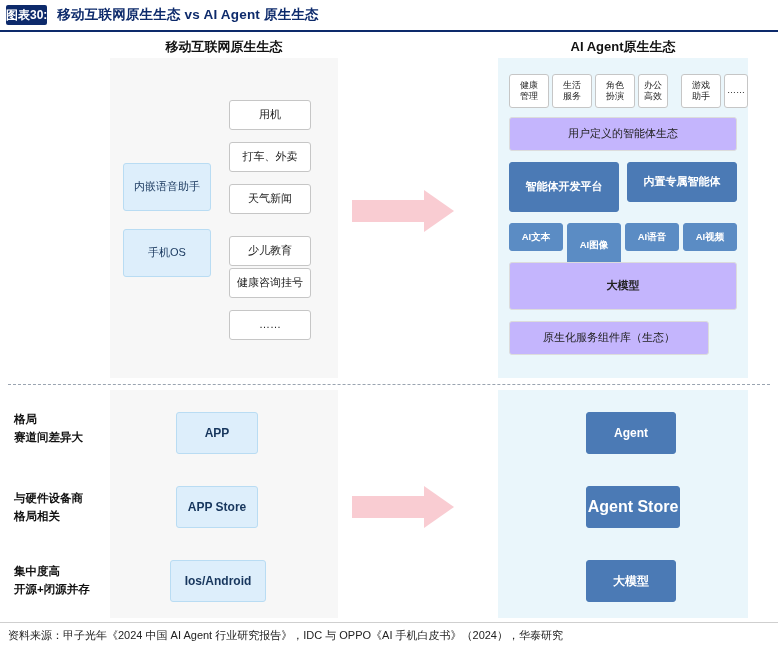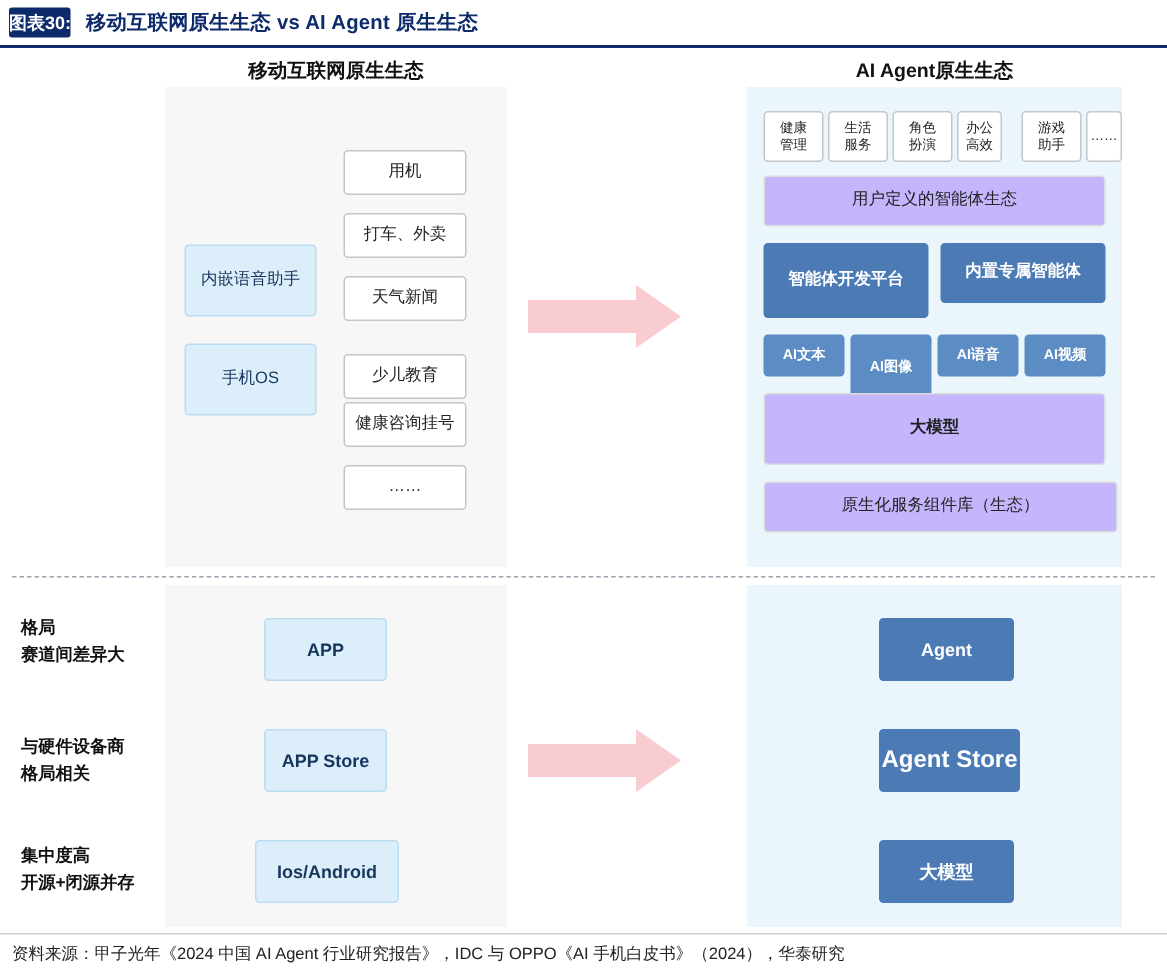--- a/index.html
+++ b/index.html
@@ -133,21 +133,21 @@
 <div class="box box-dblue" style="left:509px;top:162px;width:110px;height:50px;">智能体开发平台</div>
 <div class="box box-dblue" style="left:627px;top:162px;width:110px;height:40px;">内置专属智能体</div>
 
 <div class="box box-mblue small" style="left:509px;top:223px;width:54px;height:28px;">AI文本</div>
 <div class="box box-mblue small" style="left:567px;top:223px;width:54px;height:44px;">AI图像</div>
 <div class="box box-mblue small" style="left:625px;top:223px;width:54px;height:28px;">AI语音</div>
 <div class="box box-mblue small" style="left:683px;top:223px;width:54px;height:28px;">AI视频</div>
 
 <div class="box box-plain" style="left:509px;top:262px;width:228px;height:48px;font-weight:bold;">大模型</div>
 
-<div class="box box-plain" style="left:509px;top:321px;width:236px;height:34px;">原生化服务组件库（生态）</div>
+<div class="box box-plain" style="left:509px;top:321px;width:200px;height:34px;">原生化服务组件库（生态）</div>
 
 <div class="arrow" style="left:352px;top:190px;width:102px;height:42px;">
   <div class="shaft"></div>
     <div class="head"></div>
 </div>
 
 <div class="dashed"></div>
 
 <div class="lbl" style="top:410px;">
   <div>格局</div>

